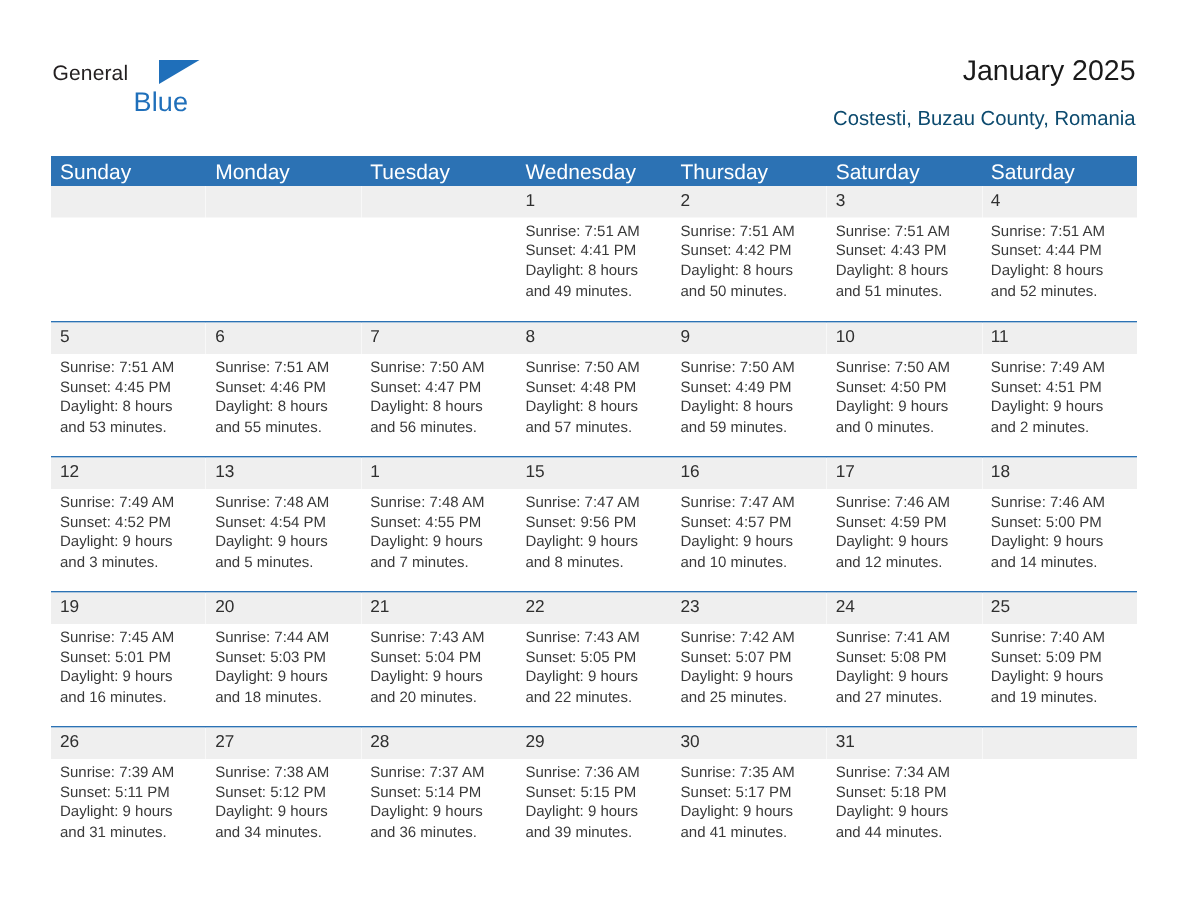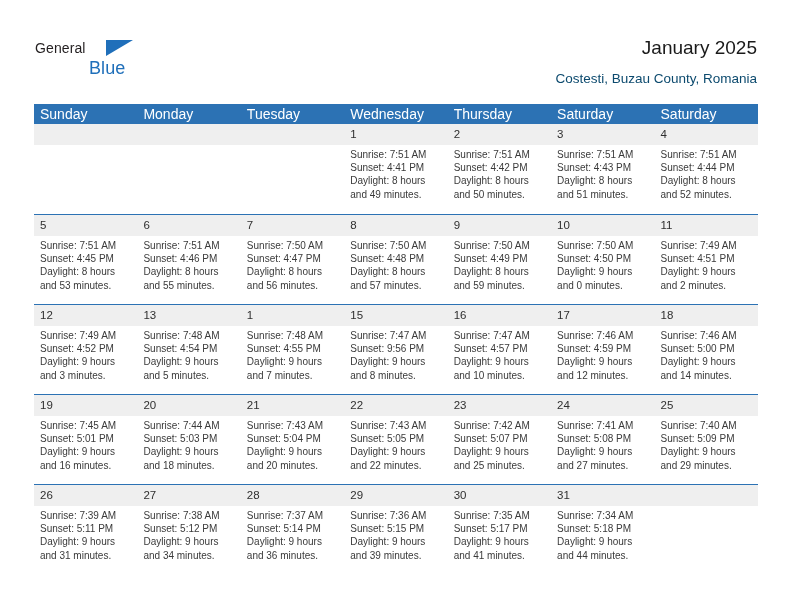--- a/index.html
+++ b/index.html
@@ -442,21 +442,21 @@
               <div>and 27 minutes.</div>
             </div>
           </div>
           <div class="day-cell">
             <div class="day-number-band"></div>
             <div class="day-number">25</div>
             <div class="day-info">
               <div>Sunrise: 7:40 AM</div>
               <div>Sunset: 5:09 PM</div>
               <div>Daylight: 9 hours</div>
-              <div>and 29 minutes.</div>
+              <div>and 19 minutes.</div>
             </div>
           </div>
         </div>
         <div class="week">
           <div class="day-cell">
             <div class="day-number-band"></div>
             <div class="day-number">26</div>
             <div class="day-info">
               <div>Sunrise: 7:39 AM</div>
               <div>Sunset: 5:11 PM</div>

